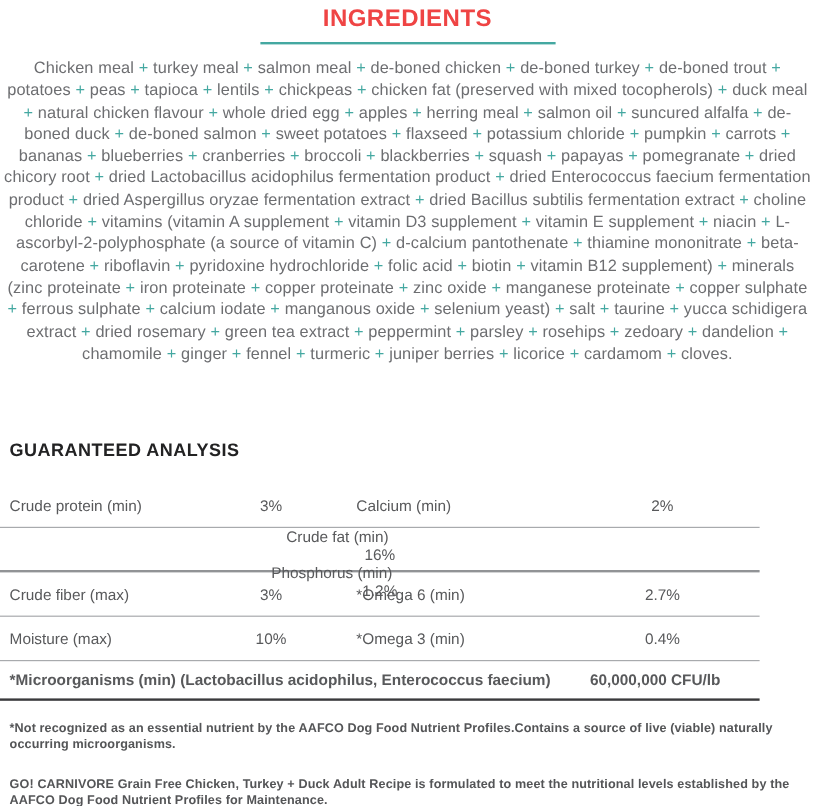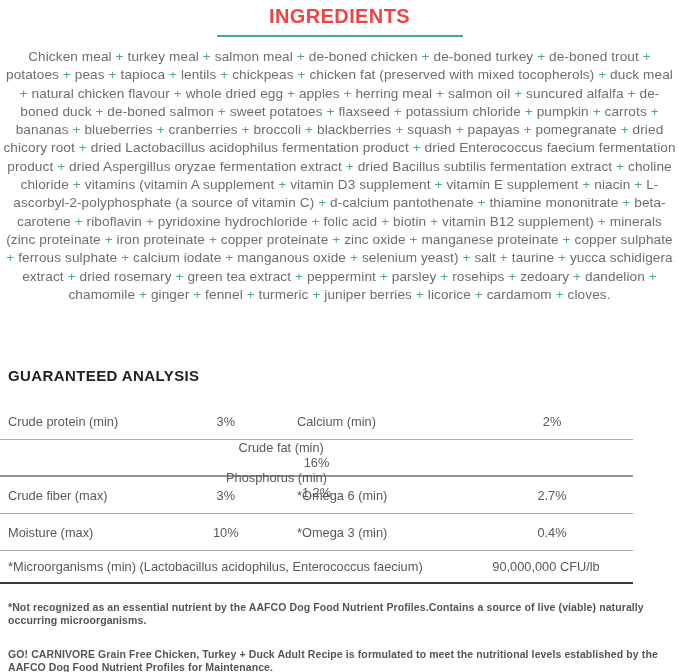--- a/index.html
+++ b/index.html
@@ -52,21 +52,21 @@
     letter-spacing: 0.4px;
   }
   .ga-table { width: 633px; margin-top: 16px; font-size: 12.8px; color: #58595b; }
   .ga-row {
     display: flex;
     align-items: center;
     height: 37px;
     border-bottom: 1px solid #a8aaad;
   }
   .ga-row.thick-divider { border-bottom: 2px solid #919396; flex-direction: column; }
-  .ga-row.footer-row { height: 33px; border-bottom: 2px solid #3a3a3c; }
+  .ga-row.footer-row { height: 33px; border-bottom: 2px solid #3a3a3c; font-weight: bold; }
   .cell { display: block; }
   .cell.l1 { width: 172px; padding-left: 8px; text-align: left; }
   .cell.v1 { width: 140px; text-align: center; }
   .cell.l2 { width: 193px; padding-left: 6px; text-align: left; }
   .cell.v2 { width: 174px; text-align: center; }
   .cell.lf { flex: 1 1 auto; padding-left: 8px; text-align: left; }
 
   
   .footnote {
     margin: 0;
@@ -119,21 +119,21 @@
 
     <div class="ga-row">
       <span class="cell l1">Moisture (max)</span>
       <span class="cell v1">10%</span>
       <span class="cell l2">*Omega 3 (min)</span>
       <span class="cell v2">0.4%</span>
     </div>
 
     <div class="ga-row footer-row">
       <span class="cell lf">*Microorganisms (min) (Lactobacillus acidophilus, Enterococcus faecium)</span>
-      <span class="cell v2">90,000,000 CFU/lb</span>
+      <span class="cell v2">60,000,000 CFU/lb</span>
     </div>
 
   </div>
 
   <p class="footnote first">*Not recognized as an essential nutrient by the AAFCO Dog Food Nutrient Profiles.Contains a source of live (viable) naturally occurring microorganisms.</p>
   <p class="footnote second">GO! CARNIVORE Grain Free Chicken, Turkey + Duck Adult Recipe is formulated to meet the nutritional levels established by the AAFCO Dog Food Nutrient Profiles for Maintenance.</p>
 
 </div>
 
 </body></html>

